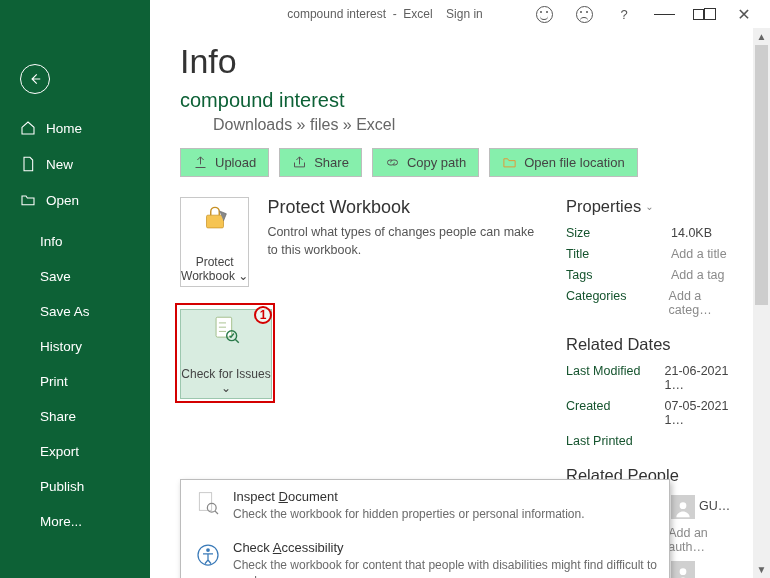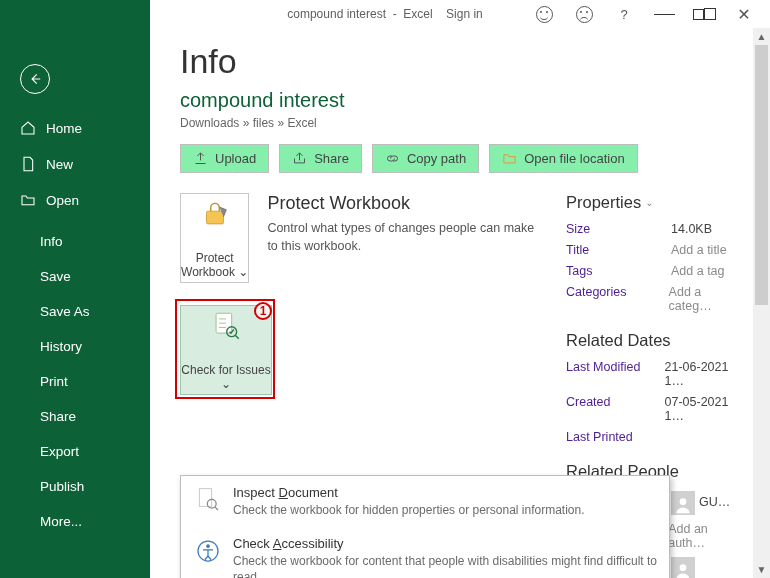--- a/index.html
+++ b/index.html
@@ -21,21 +21,21 @@
   .back-circle svg{width:14px;height:14px;fill:none;stroke:#fff;stroke-width:2;}
   .menu { list-style:none; }
   .menu li { padding:10px 20px; font-size:13.5px; display:flex; align-items:center; gap:10px; cursor:pointer;}
   .menu li.icon-item svg{width:16px;height:16px;fill:none;stroke:#fff;stroke-width:1.6;}
   .submenu { list-style:none; margin-top:6px;}
   .submenu li { padding:10px 20px 10px 40px; font-size:13.5px; cursor:pointer;}
 
   .main { position:absolute; left:150px; top:28px; right:0; bottom:0; padding:14px 24px 0 30px; overflow:hidden; color:#444;}
   .h-info { font-size:34px; font-weight:300; color:#333; margin-bottom:8px;}
   .doc-name { font-size:20px; color:#0d6136; margin-bottom:4px;}
-  .crumbs { font-size:12px; color:#666; margin-bottom:14px;}
+  .crumbs { font-size:16px; color:#666; margin-bottom:14px;margin-left:33px;}
   .action-row { display:flex; gap:10px; margin-bottom:20px; flex-wrap:wrap;}
   .action-btn { border:1px solid #bdbdbd; background:#86efac; padding:6px 12px; font-size:13px; color:#444; display:flex; align-items:center; gap:7px; cursor:pointer;}
   .action-btn svg{width:15px;height:15px;fill:none;stroke:#555;stroke-width:1.6;}
 
   .cols { display:flex; gap:26px; }
   .left-col { width:360px; position:relative;}
   .section { display:flex; gap:18px; margin-bottom:22px;}
   .big-btn { width:92px; height:90px; border:1px solid #c8c8c8; background:#fff; display:flex; flex-direction:column; align-items:center; justify-content:center; gap:20px; font-size:12px; color:#444; text-align:center; cursor:pointer; line-height:1.2;}
   .big-btn.green-bg { background:#d8ece0; border-color:#9cc7ae;}
   .big-btn svg { width:34px; height:34px; }
@@ -50,21 +50,21 @@
   .dd-item { display:flex; gap:10px; padding:9px 12px; cursor:pointer;}
   .dd-item svg { width:30px; height:30px; flex-shrink:0;}
   .dd-text .dd-title{ font-size:13px; color:#333; }
   .dd-text .dd-title u{text-decoration:underline;}
   .dd-text .dd-desc{ font-size:12px; color:#6b6b6b; line-height:1.35; margin-top:2px;}
 
   .right-col { flex:1;}
   .prop-head { font-size:16.5px; color:#333; margin-bottom:10px; display:flex; align-items:center; gap:4px; cursor:pointer;}
   .prop-head .caret{font-size:10px;color:#888;}
   .kv { display:flex; font-size:12.5px; margin-bottom:7px;}
-  .kv .k{ width:105px; color:#4c1d95;}
+  .kv .k{ width:105px; color:#14532d;}
   .kv .v{ color:#444;}
   .kv .placeholder{ color:#8a8a8a;}
   .rel-head { font-size:16.5px; color:#333; margin:18px 0 10px;}
   .avatar { width:24px; height:24px; background:#d0d0d0; display:inline-flex; align-items:flex-end; justify-content:center; overflow:hidden; vertical-align:middle; margin-right:4px;}
   .avatar svg{width:20px;height:20px;fill:#fff;}
   .scrollbar{position:absolute;right:0;top:28px;width:17px;bottom:0;background:#f0f0f0;}
   .scroll-arrow{height:17px;display:flex;align-items:center;justify-content:center;color:#666;font-size:10px;cursor:pointer;}
   .scroll-thumb{position:absolute;left:2px;width:13px;top:17px;height:260px;background:#cdcdcd;cursor:pointer;}
 </style>
 </head>

